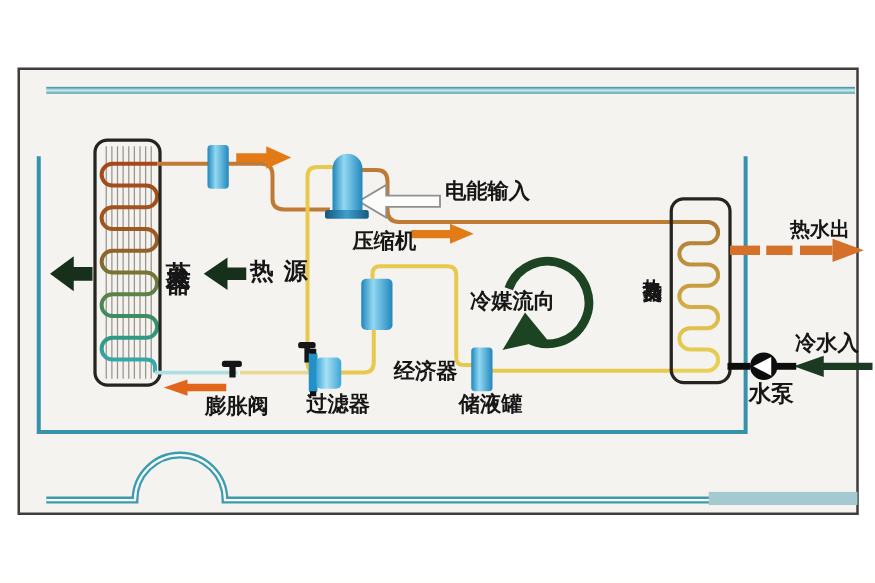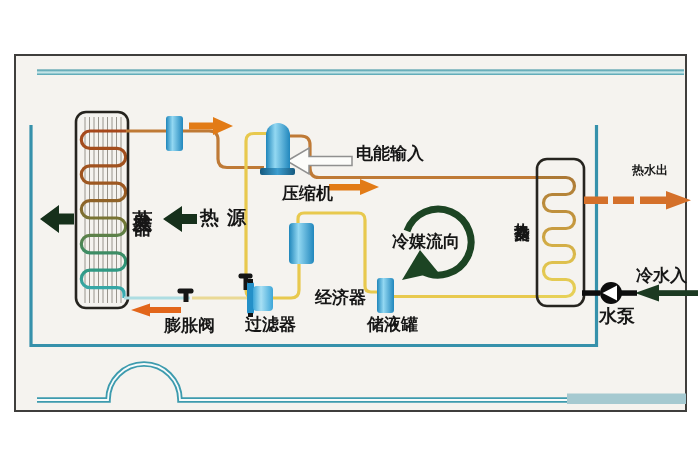--- a/index.html
+++ b/index.html
@@ -138,22 +138,22 @@
   <div class="cyl" style="left:247px;top:282px;width:7px;height:32px;border-radius:2px;background:#2490c8;"></div>
   <div style="position:absolute;left:248px;top:279px;width:5px;height:4px;background:#111;"></div>
   <div style="position:absolute;left:248px;top:313px;width:5px;height:4px;background:#111;"></div>
   <div class="cyl" style="left:253px;top:286px;width:20px;height:25px;border-radius:4px;background:linear-gradient(90deg,#3da6d8,#a8e0f4 40%,#3da6d8);"></div>
 
   <div class="lbl" style="left:262px;top:184px;font-size:17px;margin-left:20px;">压缩机</div>
   <div class="lbl" style="left:356px;top:144px;font-size:17px;">电能输入</div>
   <div class="lbl-v" style="left:130px;top:193px;font-size:20px;letter-spacing:4px;">蒸发器</div>
   <div class="lbl" style="left:200px;top:207px;font-size:19px;letter-spacing:8px;">热源</div>
   <div class="lbl" style="left:315px;top:240px;font-size:17px;margin-top:48px;">经济器</div>
-  <div class="lbl" style="left:392px;top:232px;font-size:17px;">冷媒流向</div>
+  <div class="lbl" style="left:376px;top:232px;font-size:17px;">冷媒流向</div>
   <div class="lbl-v" style="left:511px;top:211px;font-size:15.5px;letter-spacing:1px;">热交换器</div>
-  <div class="lbl" style="left:632px;top:164px;font-size:12px;font-family:Liberation Serif, serif;">热水出</div>
+  <div class="lbl" style="left:632px;top:176px;font-size:16px;font-family:Liberation Serif, serif;">热水出</div>
   <div class="lbl" style="left:636px;top:266px;font-size:17px;">冷水入</div>
   <div class="lbl" style="left:599px;top:306px;font-size:18px;text-align:right;">水泵</div>
   <div class="lbl" style="left:367px;top:315px;font-size:17px;">储液罐</div>
   <div class="lbl" style="left:245px;top:315px;font-size:17px;">过滤器</div>
   <div class="lbl" style="left:164px;top:316px;font-size:17px;">膨胀阀</div>
 
 </div>
 
 </body></html>

